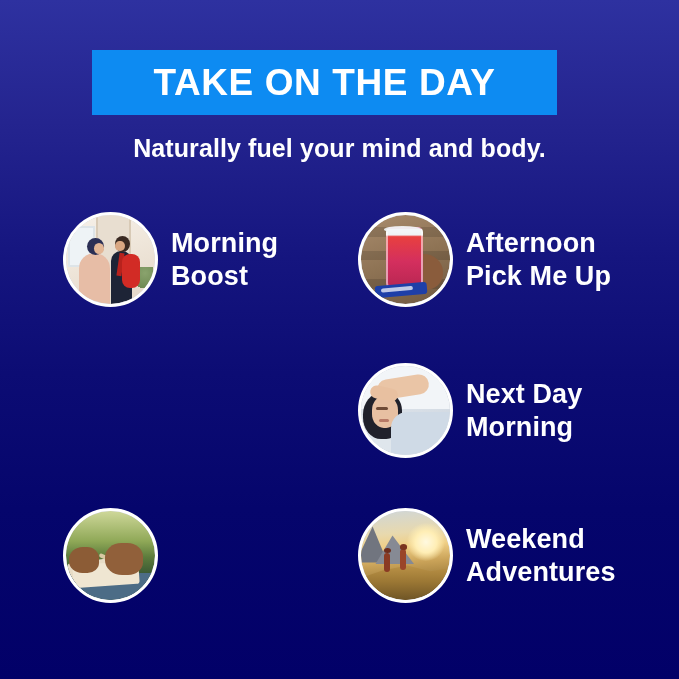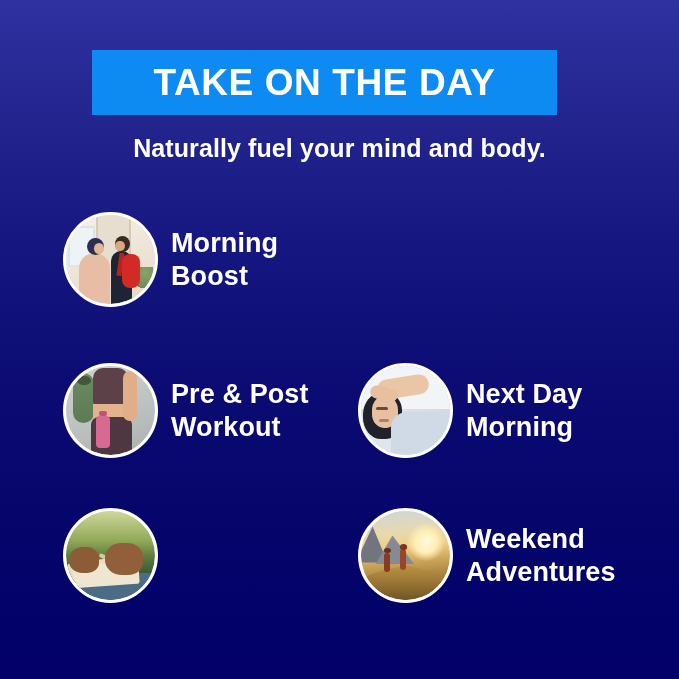--- a/index.html
+++ b/index.html
@@ -177,35 +177,36 @@
             <div class="strap"></div>
             <div class="pack"></div>
           <div class="kid-head"></div>
             <div class="kid-face"></div>
         </div>
       </div>
       <div class="label">Morning
 Boost</div>
     </div>
 
-
-    <div class="cell col-left row-2">
-      <div class="thumb">
-        <div class="scene ph-workout">
-          <div class="mat"></div>
-            <div class="torso"></div>
-            <div class="skin"></div>
-          <div class="legs"></div>
-            <div class="arm"></div>
-            <div class="bottle"></div>
-        </div>
-      </div>
-      <div class="label">Pre &amp; Post
-Workout</div>
-    </div>
+    <div class="cell col-right row-1">
+      <div class="thumb">
+        <div class="scene ph-drink">
+          <div class="plank p1"></div>
+            <div class="plank p2"></div>
+            <div class="plank p3"></div>
+          <div class="hand"></div>
+            <div class="glass"></div>
+            <div class="rim"></div>
+          <div class="stick"></div>
+        </div>
+      </div>
+      <div class="label">Afternoon
+Pick Me Up</div>
+    </div>
+
 
     <div class="cell col-right row-2">
       <div class="thumb">
         <div class="scene ph-recovery">
           <div class="pillow"></div>
             <div class="sheet"></div>
           <div class="hair"></div>
             <div class="face"></div>
             <div class="brow"></div>
             <div class="mouth"></div>

